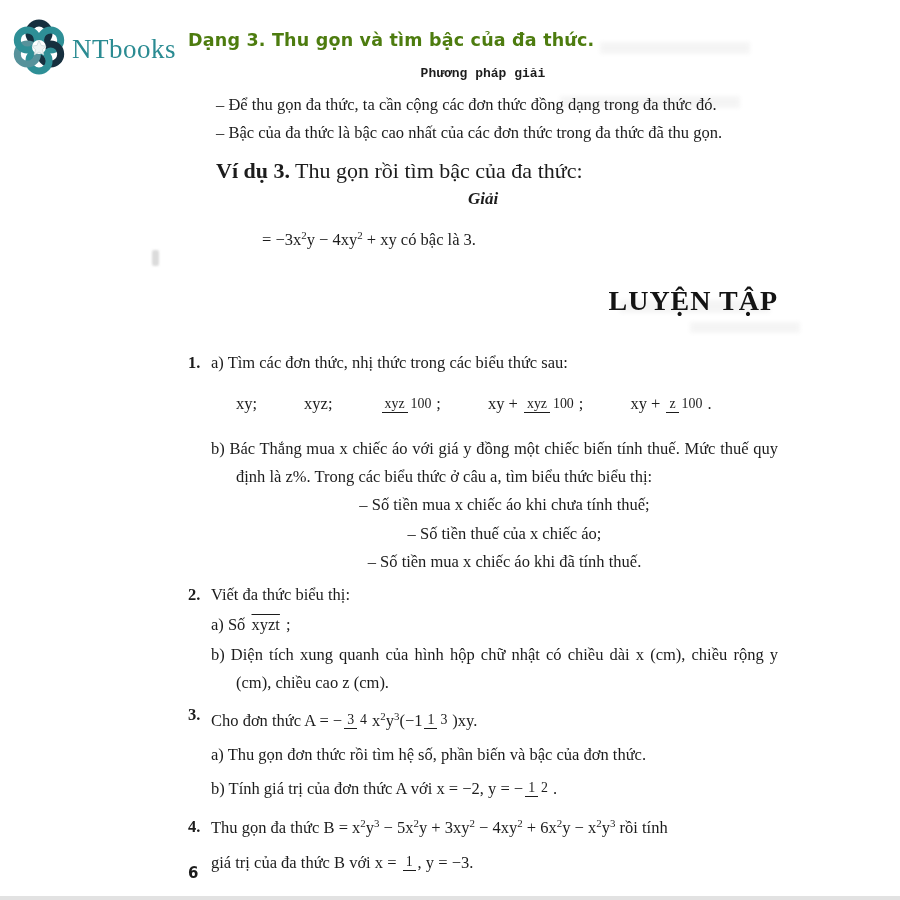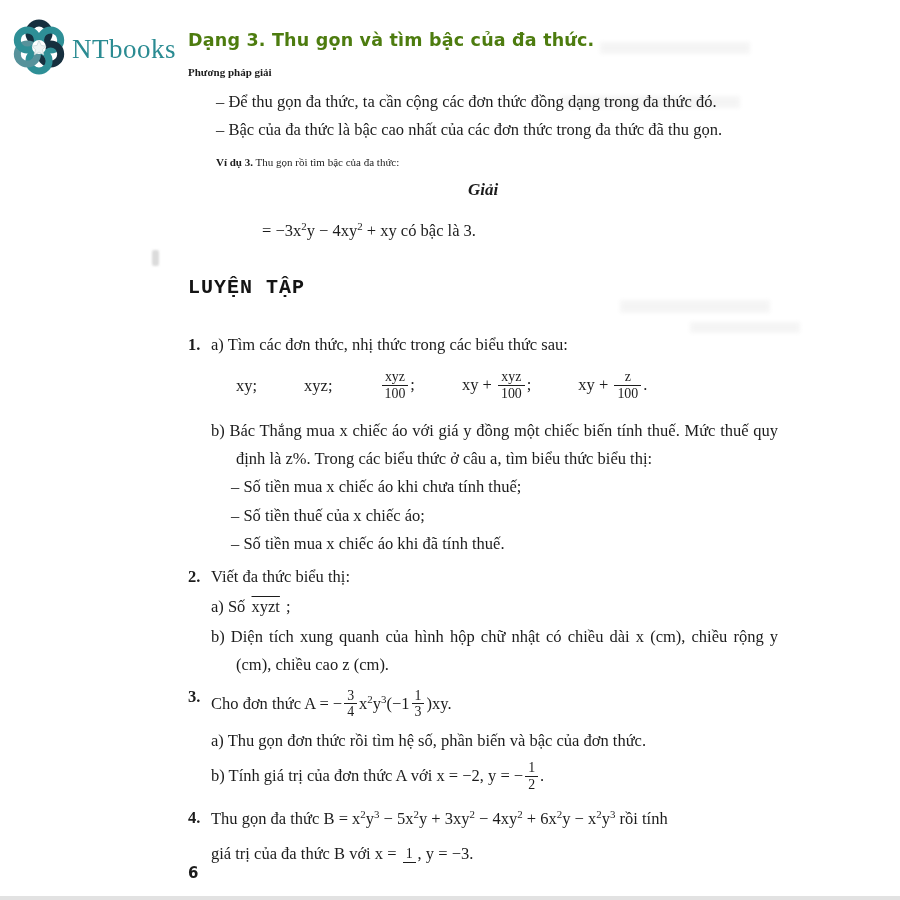--- a/index.html
+++ b/index.html
@@ -8,39 +8,39 @@
     font-family:"Liberation Serif", serif;color:#1c1c1c;position:relative;
     -webkit-font-smoothing:antialiased;
   }
   .page{position:relative;width:724px;height:900px;background:#fff;border-radius:8px;}
   
   .logo{position:absolute;top:16px;left:8px;display:flex;align-items:center;gap:2px;}
   .logo-text{font-family:"Liberation Serif",serif;font-size:27px;color:#2a8b92;letter-spacing:.5px;font-weight:500;}
   
   .content{position:absolute;left:188px;top:30px;width:590px;}
   .heading{font-family:"DejaVu Sans",sans-serif;font-weight:600;font-size:17.5px;letter-spacing:.2px;margin:0 0 16px 0;color:#4d7c0f;}
-  .method-title{font-family:Liberation Serif, serif;font-weight:700;font-size:11px;margin:0 0 10px 0;}
+  .method-title{font-family:Liberation Mono, monospace;font-weight:700;font-size:13px;margin:0 0 10px 0;text-align:center;}
   .bullet{padding-left:28px;line-height:28px;font-size:16.5px;}
-  .example-line{padding-left:28px;line-height:30px;margin-top:3px;font-size:11px;}
+  .example-line{padding-left:28px;line-height:30px;margin-top:9px;font-size:22px;}
   .ex-label{font-weight:700;}
   .formula{margin:1px 0 0 59px;line-height:32px;font-size:16.5px;}
   .giai{text-align:center;font-weight:700;font-style:italic;font-size:17px;margin:3px 0 16px 0;}
   .sol1{margin-left:59px;line-height:30px;font-size:16.5px;}
   .sol2{margin-left:74px;line-height:30px;font-size:16.5px;}
-  .luyen{font-family:Liberation Mono, monospace;text-align:left;font-weight:700;font-size:20px;letter-spacing:1px;margin:30px 0 32px 0;color:#141414;}
+  .luyen{font-family:Liberation Serif, serif;text-align:right;font-weight:700;font-size:28px;letter-spacing:1px;margin:30px 0 32px 0;color:#141414;}
   
   .ex{display:grid;grid-template-columns:23px 1fr;line-height:28px;font-size:16.5px;margin-bottom:4px;}
   .ex-num{font-weight:700;}
   .hang{padding-left:25px;text-indent:-25px;text-align:justify;}
-  .dash-item{padding-left:20px;line-height:28.5px;}
+  .dash-item{padding-left:20px;line-height:28.5px;text-align:center;}
   .exprs{display:flex;align-items:center;gap:47px;margin:4px 0 8px 25px;min-height:46px;}
   .mathline{line-height:30px;}
   .tallline{display:block;margin:6px 0;}
   sup{font-size:.66em;line-height:0;vertical-align:super;letter-spacing:0;}
-  .frac{display:inline-flex;flex-direction:column;text-align:center;vertical-align:middle;font-size:.84em;line-height:1.15;margin:0 2px;position:relative;top:-1px;}
+  .frac{display:inline-flex;flex-direction:row;text-align:center;vertical-align:middle;font-size:.84em;line-height:1.15;margin:0 2px;position:relative;top:-1px;}
   .frac .num{border-bottom:1.4px solid #1c1c1c;padding:0 3px;}
   .frac .den{padding:0 3px;}
   .ovl{text-decoration:overline;padding:0 2px;}
   .page-num{position:absolute;left:188px;top:864px;font-weight:700;font-size:15px;font-family:"DejaVu Sans",sans-serif;}
   
   .bleed{position:absolute;background:#777;opacity:.07;filter:blur(2px);border-radius:2px;}
   .smudge{position:absolute;background:#9a9a9a;opacity:.35;filter:blur(1px);border-radius:2px;}
   .bottom-strip{position:absolute;left:0;bottom:0;width:900px;height:4px;background:#e2e2e2;}
 </style>
 </head>

